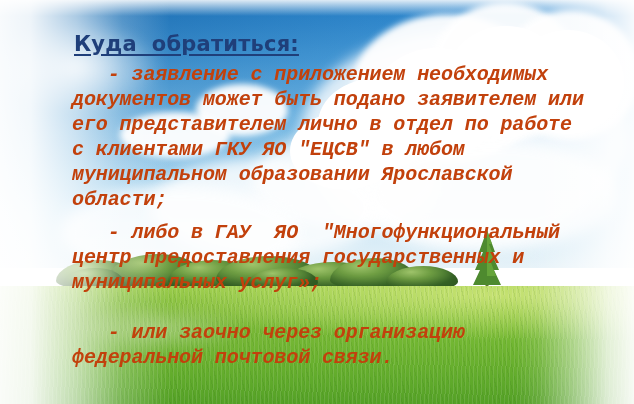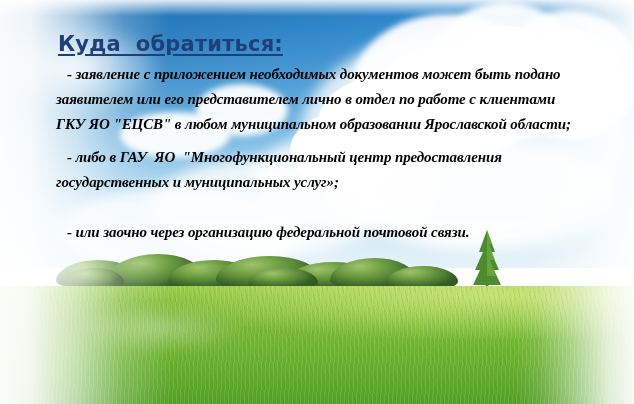--- a/index.html
+++ b/index.html
@@ -156,45 +156,45 @@
   .vignette-top {
     position: absolute;
     left: 0; right: 0; top: 0; height: 16px;
     background: linear-gradient(to bottom, rgba(255,255,255,.85), rgba(255,255,255,0));
     pointer-events: none;
   }
 
   
   .content {
     position: absolute;
-    left: 56px;
+    left: 72px;
     top: 32px;
     width: 516px;
   }
 
   .title {
     font-family: "DejaVu Sans", sans-serif;
     font-size: 21px;
     font-weight: bold;
     color: #1f3f7a;
     letter-spacing: .2px;
     text-decoration: underline;
     text-underline-offset: 3px;
     margin: 0 0 6px 2px;
     line-height: 1.15;
     white-space: pre;
   }
 
   .body-block {
-    font-family: Liberation Serif, serif;
+    font-family: Liberation Mono, monospace;
     font-weight: bold;
     font-style: italic;
-    font-size: 15px;
+    font-size: 20px;
     line-height: 25px;
-    color: #000000;
+    color: #c2410c;
     letter-spacing: -0.1px;
   }
 
   .para {
     margin: 0;
     white-space: pre-wrap;
   }
   .para + .para { margin-top: 8px; }
   .para.spaced { margin-top: 25px; }
 

